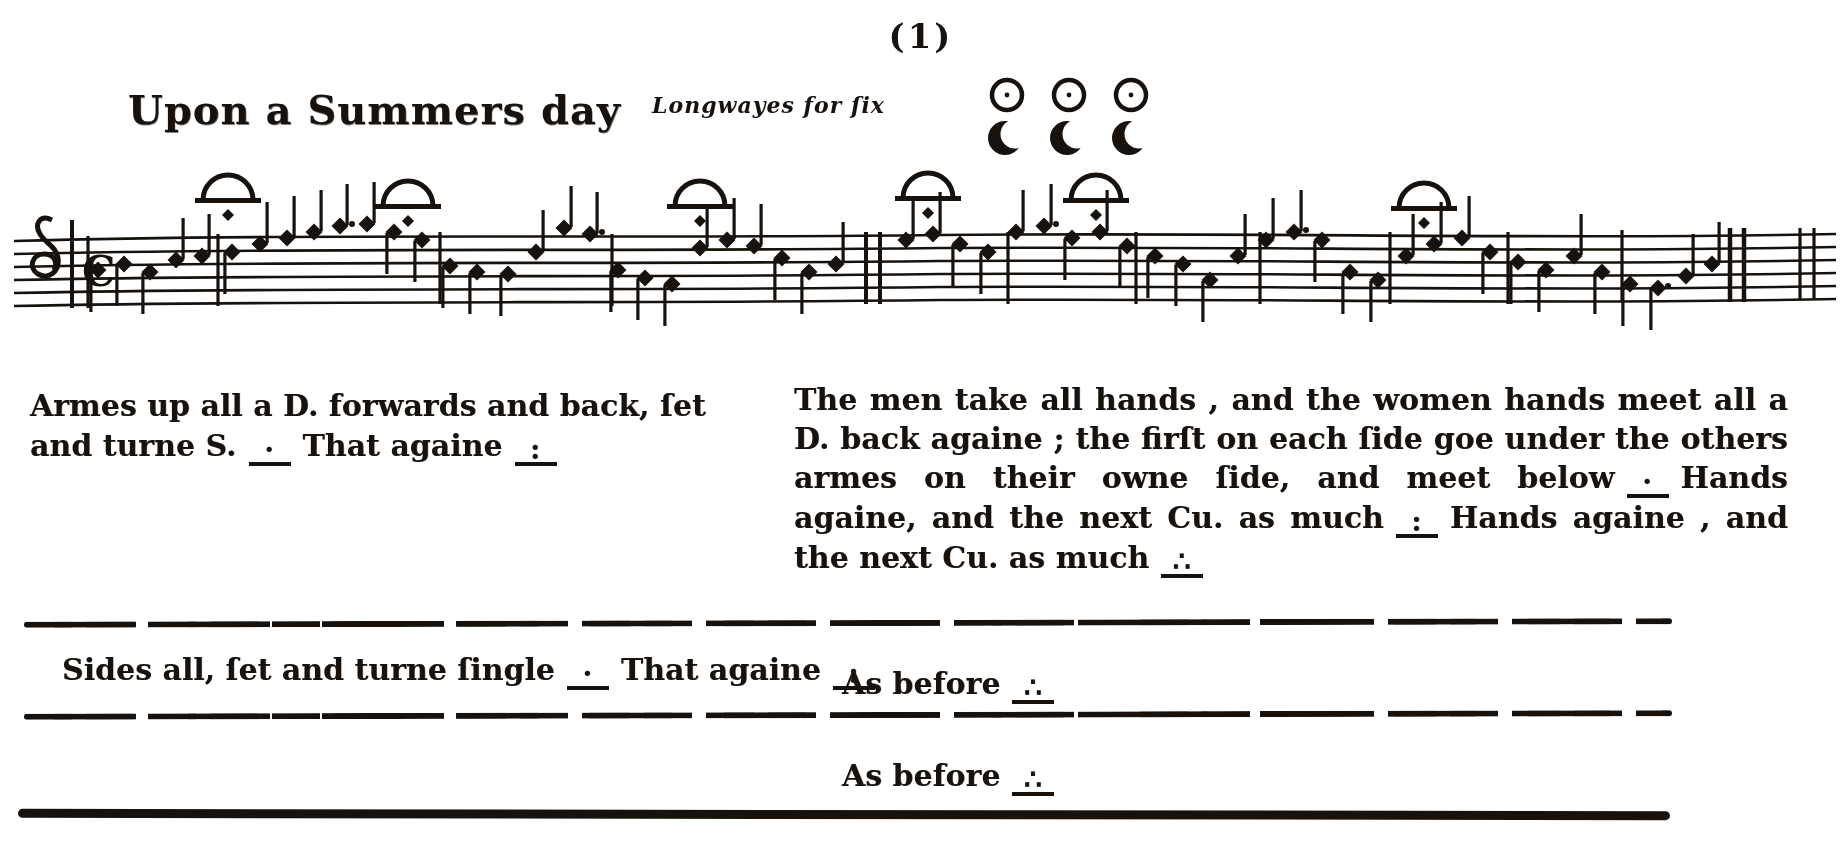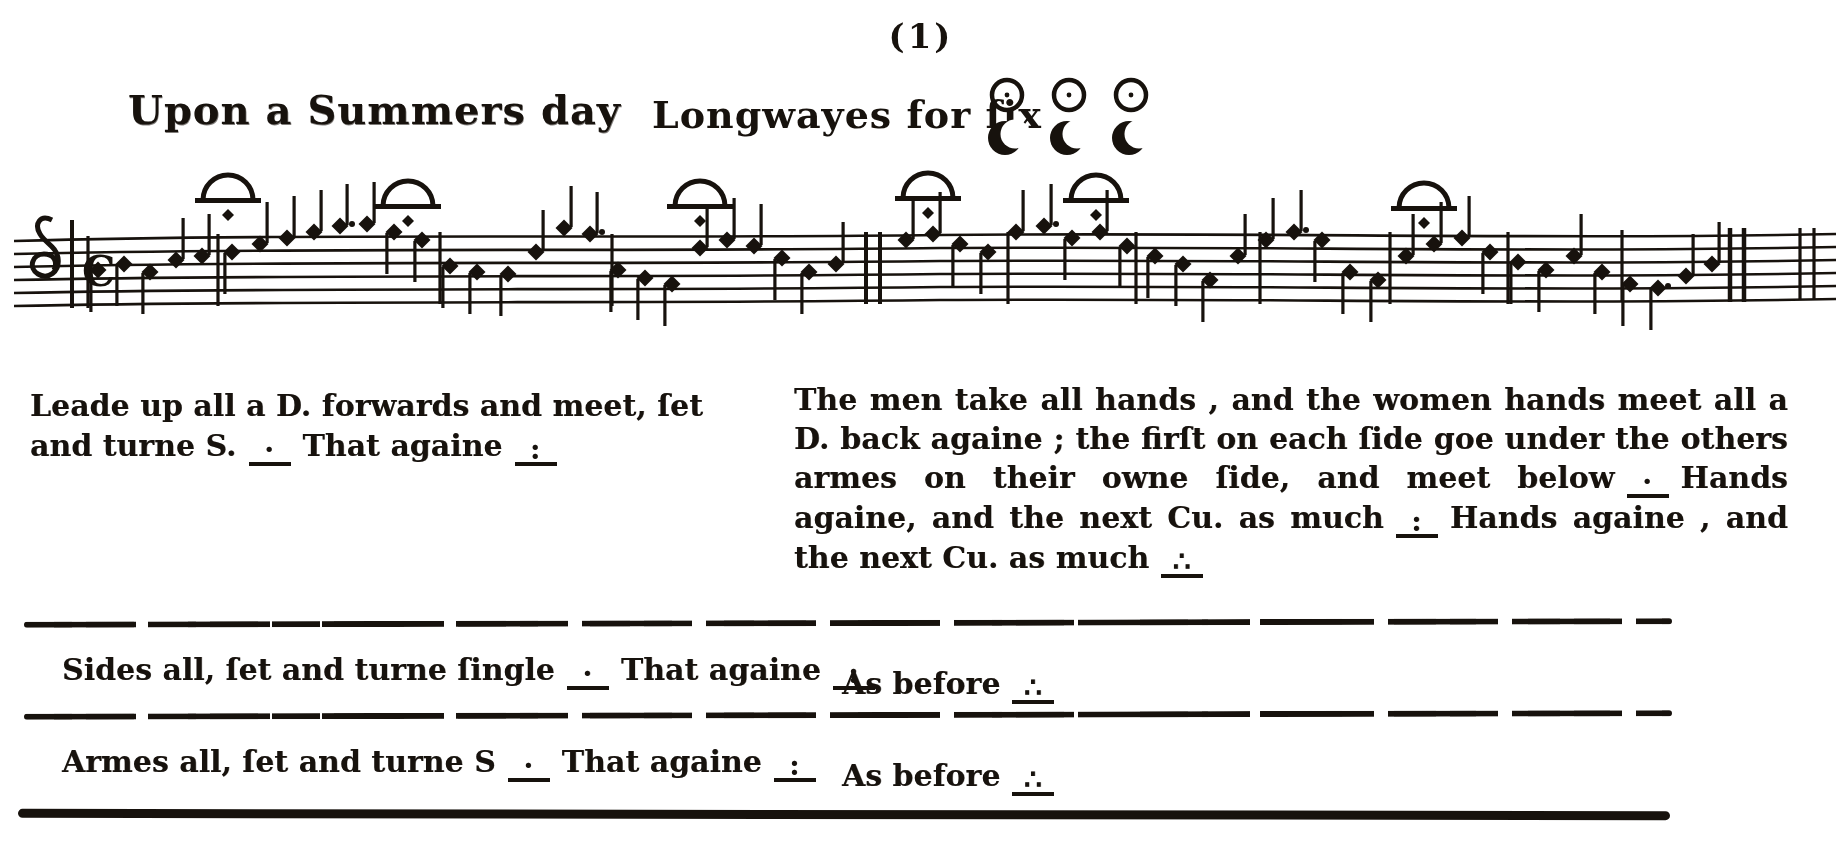--- a/index.html
+++ b/index.html
@@ -11,21 +11,21 @@
   }
   .page-number{
     position:absolute; top:16px; left:0; width:1842px; text-align:center;
     font-size:34px; font-weight:bold; letter-spacing:3px;
   }
   .title{
     position:absolute; top:86px; left:128px; font-size:40px; font-weight:bold;
     letter-spacing:1px; text-shadow:0.6px 0.6px 0 rgba(23,18,13,.55);
   }
   .subtitle{
-    position:absolute; top:92px; left:652px; font-size:38px; 
+    position:absolute; top:92px; left:652px; font-size:22px; font-style:italic;
     font-weight:bold; letter-spacing:1px;
   }
   .dancers{ position:absolute; top:70px; left:982px; }
   .staff{ position:absolute; top:162px; left:0; }
   .col{ position:absolute; line-height:40px; font-weight:bold;
         text-shadow:0.4px 0.4px 0 rgba(23,18,13,.45); }
   .fig1-left{ top:386px; left:30px; width:692px; font-size:30px; }
   .fig1-right{ top:380px; left:794px; width:994px; font-size:30px; text-align:justify; line-height:39px;}
   .row-left{ position:absolute; left:38px; font-size:30px; font-weight:bold; white-space:nowrap;
              text-shadow:0.4px 0.4px 0 rgba(23,18,13,.45);margin-left:24px;}
@@ -212,40 +212,37 @@
         <use href="#nu" x="1712" y="102"></use>
       <circle cx="352" cy="62" r="3"></circle>
         <circle cx="602" cy="70" r="3"></circle>
         <circle cx="1056" cy="62" r="3"></circle>
       <circle cx="1306" cy="68" r="3"></circle>
         <circle cx="1668" cy="124" r="3"></circle>
     </g>
   </svg>
 
   <div class="col fig1-left">
-    <span>Leade up all a D. forwards and meet, ſet and turne S.</span><span class="mark">·</span><span>That againe</span><span class="mark">:</span>
+    <span>Armes up all a D. forwards and back, ſet and turne S.</span><span class="mark">·</span><span>That againe</span><span class="mark">:</span>
   </div>
 
   <div class="col fig1-right">
     <span>The men take all hands , and the women hands meet all a D. back againe ; the firſt on each ſide goe under the others armes on their owne ſide, and meet below</span><span class="mark">·</span><span>Hands againe, and the next Cu. as much</span><span class="mark">:</span><span>Hands againe , and the next Cu. as much</span><span class="mark">∴</span>
   </div>
 
   <div class="rule-dashed rule1"></div>
 
   <div class="row-left fig2-row">
     <span>Sides all, ſet and turne ſingle</span><span class="mark">·</span><span>That againe</span><span class="mark">:</span>
   </div>
   <div class="row-right fig2-row">
     <span>As before</span><span class="mark">∴</span>
   </div>
 
   <div class="rule-dashed rule2"></div>
 
-  <div class="row-left fig3-row">
-    <span>Armes all, ſet and turne S</span><span class="mark">·</span><span>That againe</span><span class="mark">:</span>
-  </div>
   <div class="row-right fig3-row">
     <span>As before</span><span class="mark">∴</span>
   </div>
 
   <div class="rule-solid"></div>
 
 </div>
 
 </body></html>

